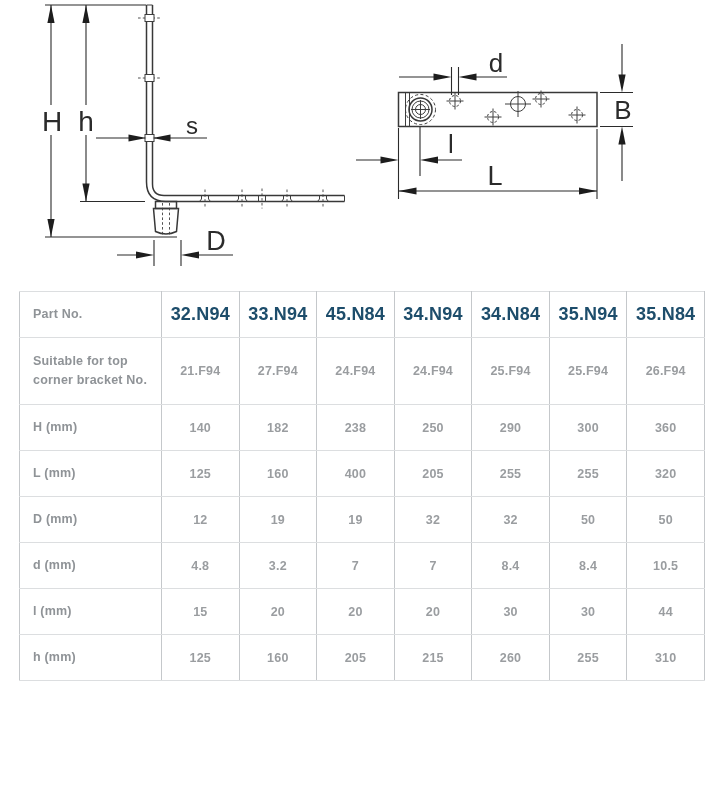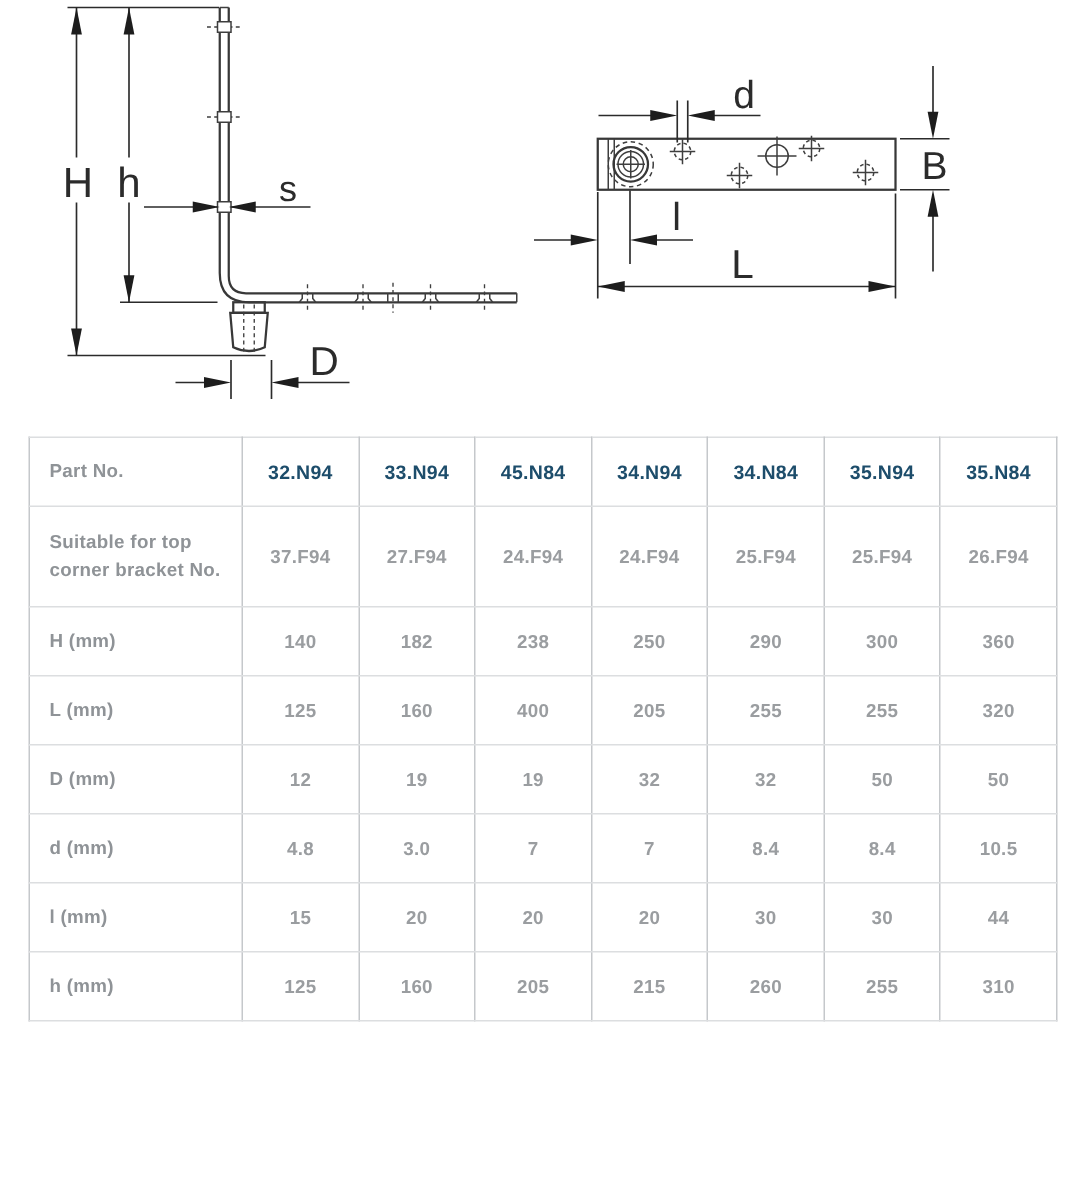--- a/index.html
+++ b/index.html
@@ -14,21 +14,21 @@
   .arrow{fill:#1d1d1d;stroke:none;}
   .table-wrap{margin:9px 15px 0 19px;}
   table{border-collapse:collapse;width:686px;table-layout:fixed;margin-top:19px;}
   col.c0{width:142px;}
   td{border-top:1px solid #dcdee0;border-bottom:1px solid #dcdee0;
      border-left:1px solid #c5c8cb;border-right:1px solid #c5c8cb;
      height:43px;vertical-align:middle;}
   tr.tall td{height:64px;}
   td.lbl{color:#8f9397;font-size:12.5px;font-weight:700;text-align:left;
      padding:0 8px 0 13px;letter-spacing:.2px;line-height:1.5;}
-  td.pn{color:#1d4d6b;font-size:13px;font-weight:700;text-align:center;letter-spacing:.2px;}
+  td.pn{color:#1d4d6b;font-size:18px;font-weight:700;text-align:center;letter-spacing:.2px;}
   td.val{color:#9a9da0;font-size:12.5px;font-weight:700;text-align:center;letter-spacing:.2px;}
 </style>
 </head>
 <body>
 
 <div class="drawing-area">
 <svg width="720" height="272" viewBox="0 0 720 272" xmlns="http://www.w3.org/2000/svg">
 
   <g>
 
@@ -178,21 +178,21 @@
         <td class="pn">32.N94</td>
         <td class="pn">33.N94</td>
         <td class="pn">45.N84</td>
         <td class="pn">34.N94</td>
         <td class="pn">34.N84</td>
         <td class="pn">35.N94</td>
         <td class="pn">35.N84</td>
       </tr>
       <tr class="tall">
         <td class="lbl">Suitable for top corner bracket No.</td>
-        <td class="val">37.F94</td>
+        <td class="val">21.F94</td>
         <td class="val">27.F94</td>
         <td class="val">24.F94</td>
         <td class="val">24.F94</td>
         <td class="val">25.F94</td>
         <td class="val">25.F94</td>
         <td class="val">26.F94</td>
       </tr>
       <tr>
         <td class="lbl">H (mm)</td>
         <td class="val">140</td>
@@ -219,21 +219,21 @@
         <td class="val">19</td>
         <td class="val">19</td>
         <td class="val">32</td>
         <td class="val">32</td>
         <td class="val">50</td>
         <td class="val">50</td>
       </tr>
       <tr>
         <td class="lbl">d (mm)</td>
         <td class="val">4.8</td>
-        <td class="val">3.0</td>
+        <td class="val">3.2</td>
         <td class="val">7</td>
         <td class="val">7</td>
         <td class="val">8.4</td>
         <td class="val">8.4</td>
         <td class="val">10.5</td>
       </tr>
       <tr>
         <td class="lbl">l (mm)</td>
         <td class="val">15</td>
         <td class="val">20</td>

